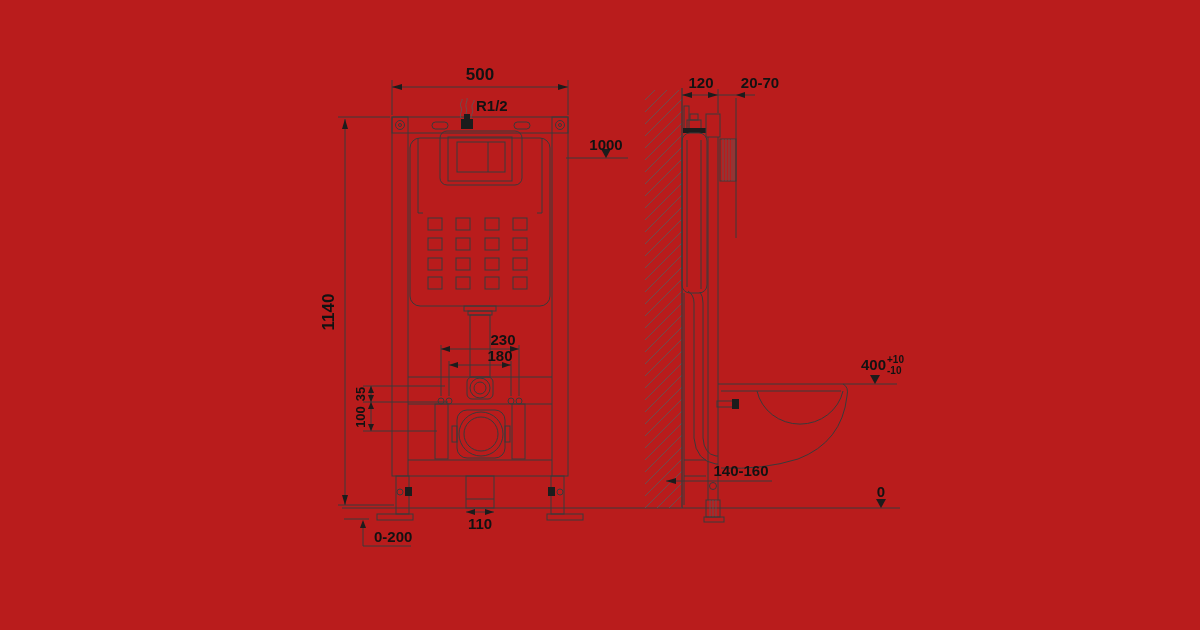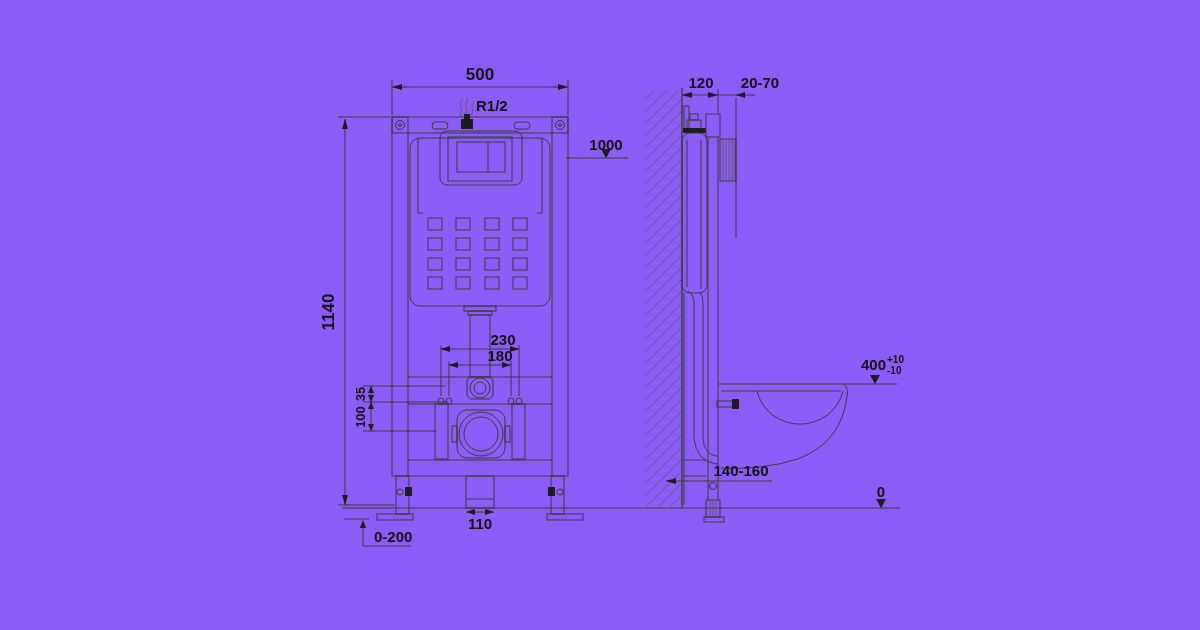--- a/index.html
+++ b/index.html
@@ -1,16 +1,16 @@
 <!DOCTYPE html>
 <html><head>
 <meta charset="utf-8">
 <style>
   html,body{margin:0;padding:0;background:#ffffff;}
-  .stage{width:1200px;height:630px;background:#8b5cf6;position:relative;overflow:hidden;}
+  .stage{width:1200px;height:630px;background:#b91c1c;position:relative;overflow:hidden;}
   svg{display:block;}
   .ln{stroke:#3a3a3a;stroke-width:1;fill:none;}
   .ln2{stroke:#3a3a3a;stroke-width:1.3;fill:none;}
   .thin{stroke:#5a5a5a;stroke-width:0.8;fill:none;}
   .dark{fill:#1c1c1c;stroke:none;}
   .arrow{fill:#1c1c1c;stroke:none;}
   .dim{font-family:"Liberation Sans",sans-serif;font-weight:bold;fill:#121212;font-size:15px;}
   .dim-lg{font-family:"Liberation Sans",sans-serif;font-weight:bold;fill:#121212;font-size:17px;}
   .dim-sm{font-family:"Liberation Sans",sans-serif;font-weight:bold;fill:#121212;font-size:13px;}
   .dim-tol{font-family:"Liberation Sans",sans-serif;font-weight:bold;fill:#121212;font-size:10px;}

